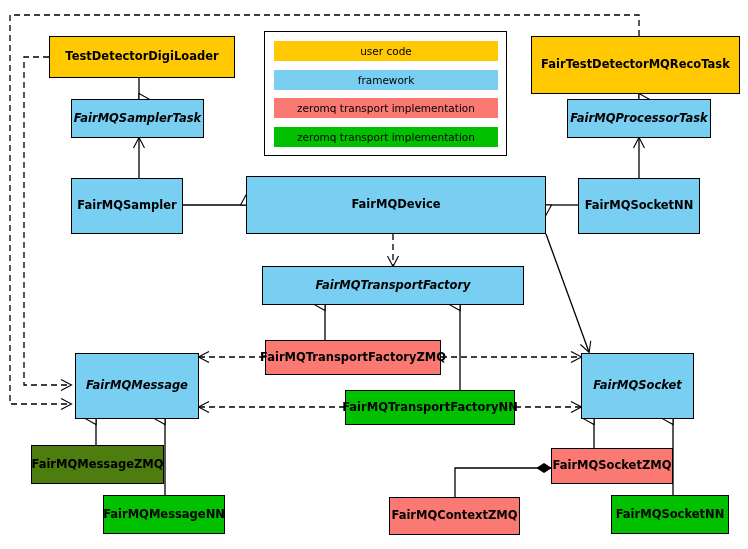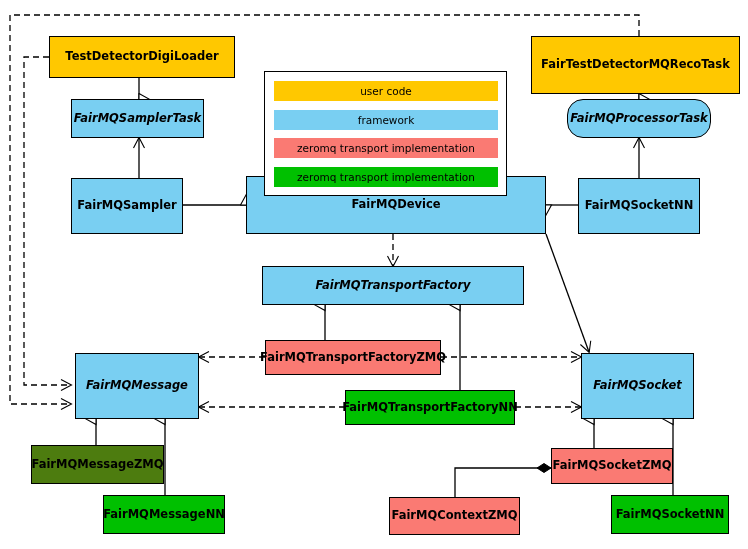--- a/index.html
+++ b/index.html
@@ -39,21 +39,20 @@
   }
   .node.abstract {
     font-style: italic;
   }
   .legend-panel {
     position: absolute;
     box-sizing: border-box;
     background: #ffffff;
     border: 1px solid #000000;
     z-index: 4;
-    margin-top: 40px;
   }
   .legend-row {
     position: absolute;
     box-sizing: border-box;
     display: flex;
     align-items: center;
     justify-content: center;
     font-size: 10.5px;
     font-weight: normal;
     color: #000000;
@@ -142,21 +141,21 @@
   <div class="node" style="left:49px; top:36px; width:186px; height:42px; background:#FFC800;">TestDetectorDigiLoader</div>
 
   <div class="node abstract" style="left:71px; top:99px; width:133px; height:39px; background:#79CFF2;">FairMQSamplerTask</div>
 
   <div class="node" style="left:71px; top:178px; width:112px; height:56px; background:#79CFF2;">FairMQSampler</div>
 
   <div class="node" style="left:246px; top:176px; width:300px; height:58px; background:#79CFF2;">FairMQDevice</div>
 
   <div class="node" style="left:578px; top:178px; width:122px; height:56px; background:#79CFF2;">FairMQSocketNN</div>
 
-  <div class="node abstract" style="left:567px; top:99px; width:144px; height:39px; background:#79CFF2;border-radius:16px;">FairMQProcessorTask</div>
+  <div class="node abstract" style="left:567px; top:99px; width:144px; height:39px; background:#79CFF2;">FairMQProcessorTask</div>
 
   <div class="node" style="left:531px; top:36px; width:209px; height:58px; background:#FFC800;">FairTestDetectorMQRecoTask</div>
 
   <div class="node abstract" style="left:262px; top:266px; width:262px; height:39px; background:#79CFF2;">FairMQTransportFactory</div>
 
   <div class="node" style="left:265px; top:340px; width:176px; height:35px; background:#FA7A73;">FairMQTransportFactoryZMQ</div>
 
   <div class="node" style="left:345px; top:390px; width:170px; height:35px; background:#00C000;">FairMQTransportFactoryNN</div>
 
   <div class="node abstract" style="left:75px; top:353px; width:124px; height:66px; background:#79CFF2;">FairMQMessage</div>

